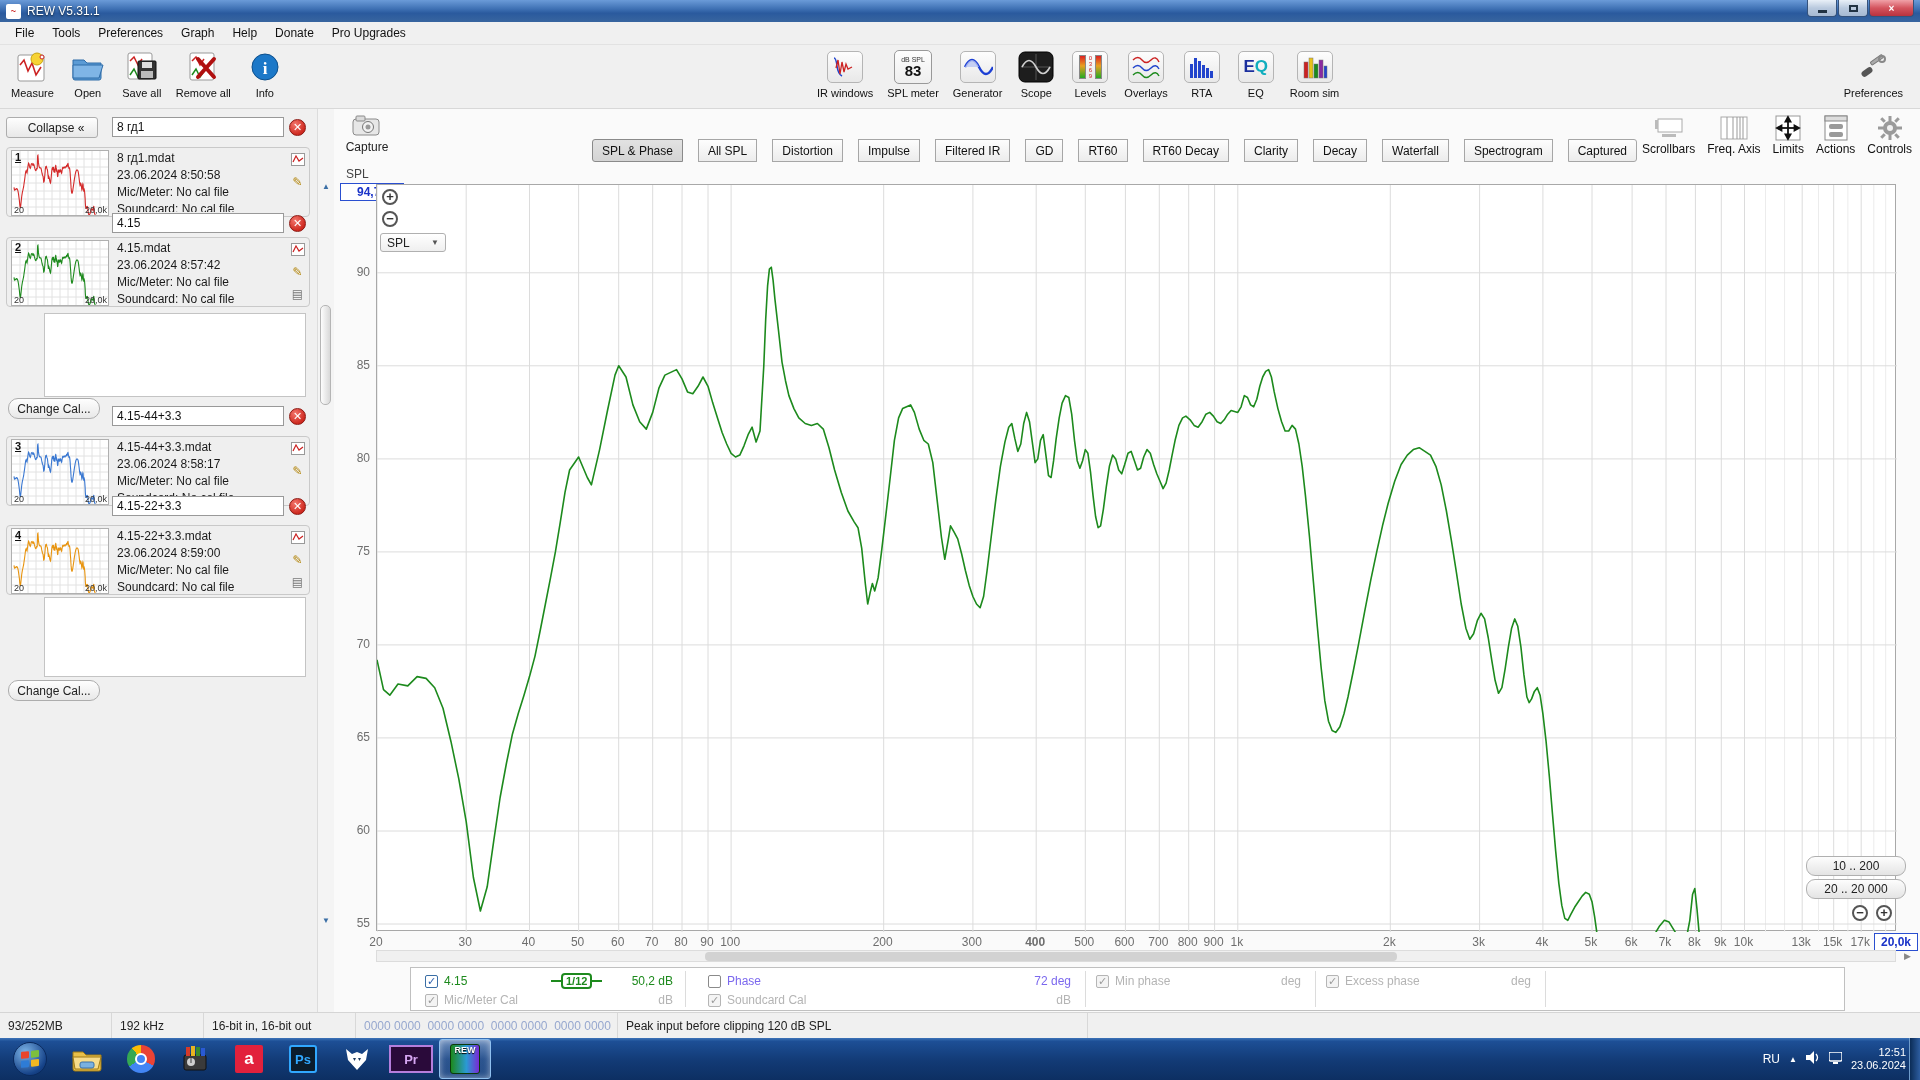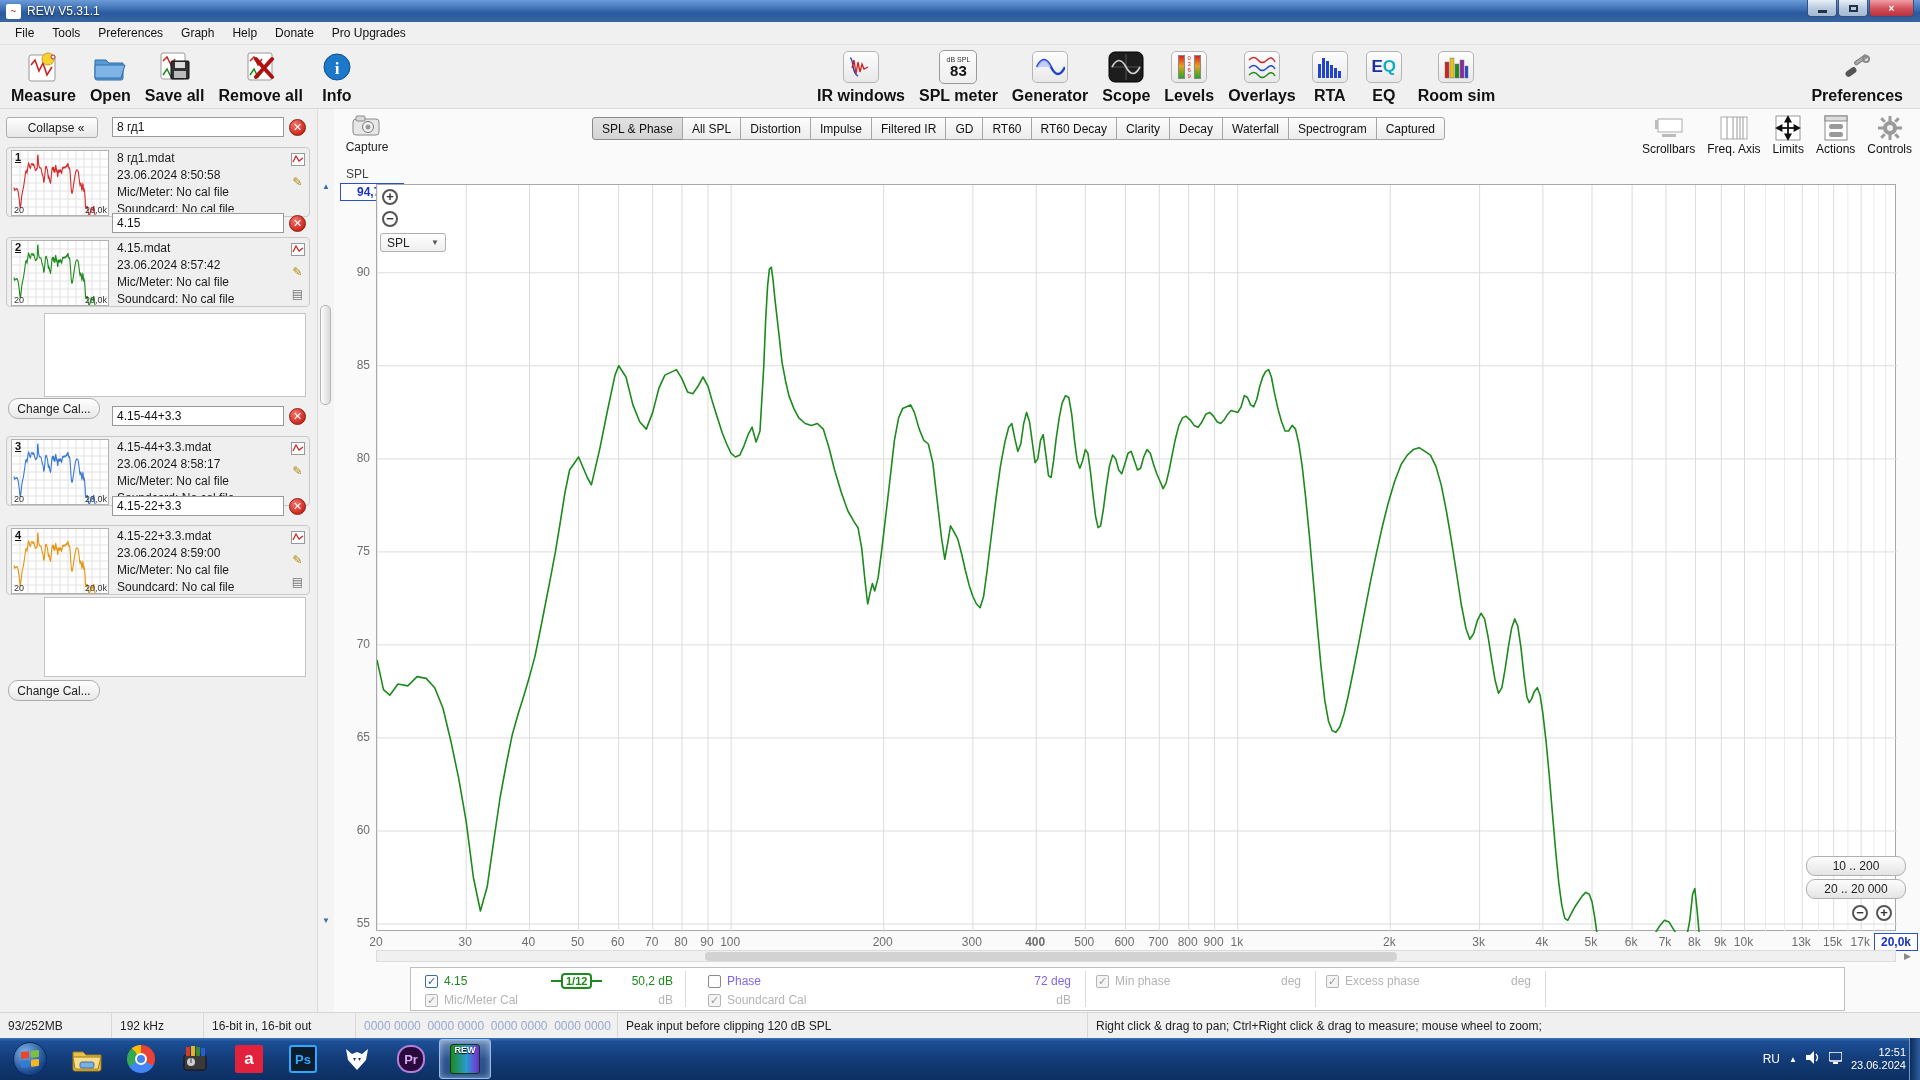--- a/index.html
+++ b/index.html
@@ -26,21 +26,21 @@
   .menubar { position:absolute; left:0; top:22px; width:100%; height:23px; background:#f0f0f0;
     display:flex; align-items:center; padding-left:6px; border-bottom:1px solid #e2e2e2; }
   .menu-item { padding:3px 9px; color:#111; }
 
   
   .toolbar { position:absolute; left:0; top:45px; width:100%; height:64px; background:#f0f0f0;
     border-bottom:1px solid #d8d8d8; }
   .tb-group { position:absolute; top:4px; display:flex; align-items:flex-start; }
   .tb-item { display:flex; flex-direction:column; align-items:center; margin:0 7px; min-width:40px; }
   .tb-ico { height:36px; display:flex; align-items:center; justify-content:center; }
-  .tb-lbl { font-size:16px; color:#111; margin-top:2px; white-space:nowrap;font-weight:bold; }
+  .tb-lbl { font-size:11px; color:#111; margin-top:2px; white-space:nowrap; }
   .icoframe { width:36px; height:32px; border:1px solid #b5b5b5; border-radius:5px;
     background:linear-gradient(#fdfdfd,#e8e8e8); display:flex; align-items:center; justify-content:center; }
   .splbox { width:38px; height:34px; border:1px solid #999; border-radius:5px; background:linear-gradient(#fdfdfd,#eee);
     display:flex; flex-direction:column; align-items:center; justify-content:center; line-height:1; }
   .splbox .t { font-size:7px; color:#333; } .splbox .v { font-size:15px; font-weight:bold; color:#111; }
 
   
   .main { position:absolute; left:0; top:109px; width:1920px; height:903px; background:#f0f0f0; }
 
   
@@ -62,21 +62,21 @@
     background:linear-gradient(#fefefe,#e8e8e8); display:flex; align-items:center; justify-content:center; color:#222; }
 
   
   .vscroll { position:absolute; left:318px; top:0; width:16px; height:903px; background:#f4f4f4; }
   .vs-arrow { position:absolute; left:2px; width:12px; height:12px; font-size:8px; color:#3a6ea5; text-align:center; line-height:12px; }
   .vs-thumb { position:absolute; left:2px; width:11px; border:1px solid #b5b5b5; border-radius:5px; background:linear-gradient(90deg,#fdfdfd,#d8d8d8); }
 
   
   .graphpane { position:absolute; left:334px; top:0; width:1586px; height:903px; background:#fafafa; }
   .capture { position:absolute; left:6px; top:6px; width:54px; display:flex; flex-direction:column; align-items:center; }
-  .tabs { position:absolute; left:258px; top:8px; display:flex; }
+  .tabs { position:absolute; left:258px; top:30px; display:flex;gap:16px; }
   .tab { height:23px; padding:0 9px; display:flex; align-items:center; border:1px solid #a6a6a6; margin-left:-1px;
     background:linear-gradient(#fdfdfd,#ececec); color:#111; white-space:nowrap; }
   .tab:first-child { border-radius:3px 0 0 3px; margin-left:0; }
   .tab:last-child { border-radius:0 3px 3px 0; }
   .tab.active { background:linear-gradient(#e2e2e2,#d4d4d4); border-color:#8a8a8a; }
   .gr-btns { position:absolute; right:8px; top:6px; display:flex; }
   .gr-btn { display:flex; flex-direction:column; align-items:center; margin-left:12px; }
   .gr-btn .gi { height:26px; display:flex; align-items:center; justify-content:center; }
   .gr-btn .gl { font-size:12px; color:#111; margin-top:1px; white-space:nowrap; }
 
@@ -679,21 +679,20 @@
         </div>
     </div>
   </div>
 
   <div class="statusbar">
     <div class="st-cell" style="width:112px;">93/252MB</div>
     <div class="st-cell" style="width:92px;">192 kHz</div>
     <div class="st-cell" style="width:152px;">16-bit in, 16-bit out</div>
     <div class="st-cell st-bits" style="width:262px;">0000 0000  0000 0000  0000 0000  0000 0000</div>
     <div class="st-cell" style="width:470px;">Peak input before clipping 120 dB SPL</div>
-    <div class="st-cell" style="flex:1; border-right:none;">Right click &amp; drag to pan; Ctrl+Right click &amp; drag to measure; mouse wheel to zoom;</div>
   </div>
 
   <div class="taskbar" id="taskbar">
     <div class="tk-item start">
         <div class="orb">
           <svg width="20" height="18" viewBox="0 0 20 18">
             <g transform="skewY(-6)">
               <rect x="1" y="2" width="8" height="7" rx="1" fill="#e8452c"></rect>
               <rect x="11" y="2" width="8" height="7" rx="1" fill="#7dbf3e"></rect>
               <rect x="1" y="11" width="8" height="7" rx="1" fill="#2e7cd6"></rect>
@@ -736,21 +735,21 @@
         </div>
       </div>
       <div class="tk-item">
         <svg width="26" height="26" viewBox="0 0 26 26">
           <polygon points="2,3 8,8 13,6 18,8 24,3 22,14 13,24 4,14" fill="#fff"></polygon>
           <polygon points="9,12 12,12 10.5,15" fill="#1d3a5f"></polygon>
           <polygon points="14,12 17,12 15.5,15" fill="#1d3a5f"></polygon>
         </svg>
       </div>
       <div class="tk-item">
-        <div style="width:28px;height:28px;background:#2a0a3a;border:2px solid #b57edc;display:flex;align-items:center;justify-content:center;border-radius:13px;">
+        <div style="width:44px;height:28px;background:#2a0a3a;border:2px solid #b57edc;display:flex;align-items:center;justify-content:center;border-radius:0;">
           <span style="color:#d6a6f2;font-weight:bold;font-size:13px;">Pr</span>
         </div>
       </div>
       <div class="tk-item active">
         <div style="width:30px;height:30px;border-radius:3px;background:linear-gradient(90deg,#1d8a1d,#2a9ad4 55%,#7a2ad4);border:1px solid #0a3a0a;display:flex;align-items:flex-start;justify-content:center;">
           <span style="color:#fff;font-weight:bold;font-size:9px;text-shadow:0 1px 1px #000;">REW</span>
         </div>
       </div>
       <div class="tray">
       <span style="font-size:12px;">RU</span>

